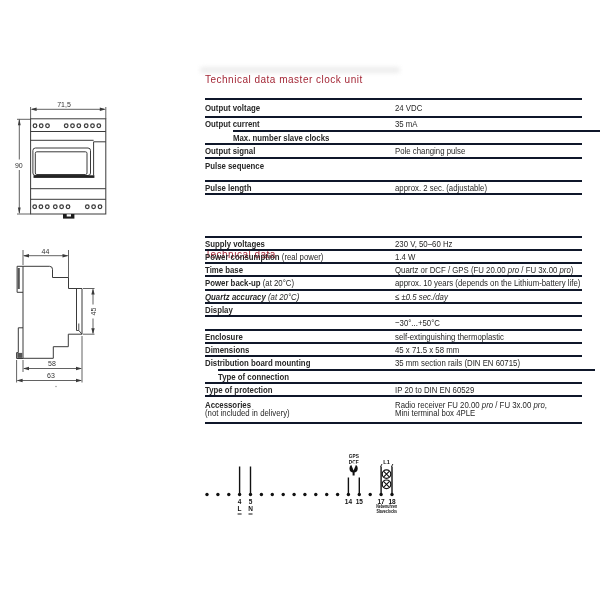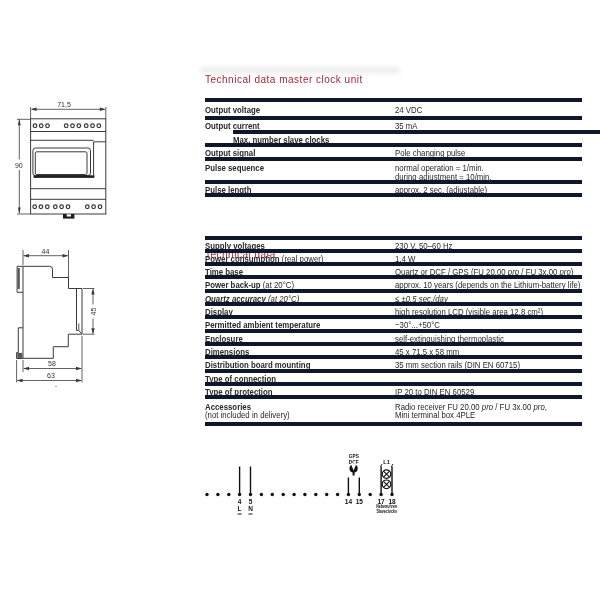--- a/index.html
+++ b/index.html
@@ -1,19 +1,19 @@
 <!DOCTYPE html>
 <html><head>
 <meta charset="utf-8">
 <style>
 html,body{margin:0;padding:0;width:600px;height:600px;background:#fff;overflow:hidden;
   font-family:"Liberation Sans",sans-serif;}
 .abs{position:absolute;}
 .c{display:inline-block;transform:scaleX(0.84);transform-origin:0 50%;white-space:nowrap;}
-.row{position:absolute;left:205px;width:377px;border-top:4px solid #0f172a;box-sizing:border-box;
+.row{position:absolute;left:205px;width:377px;border-top:2px solid #0f172a;box-sizing:border-box;
   font-size:9.3px;color:#272727;}
 .row .lbl{position:absolute;left:0;top:0;font-weight:bold;}
 .row .val{position:absolute;left:190px;top:0;}
 .leq{position:relative;display:inline-block;}
 .leq:after{content:"";position:absolute;left:0.5px;right:1.5px;bottom:0px;height:1px;background:#272727;}
 .title{position:absolute;left:205px;color:#A42837;font-weight:normal;font-size:10px;
   letter-spacing:0.5px;white-space:nowrap;}
 </style>
 </head>
 <body>
@@ -160,21 +160,20 @@
     <span class="lbl"><span class="c">Max. number slave clocks</span></span>
   </div>
 
 <div class="row" style="top:143px;height:13.5px;line-height:12.5px;">
     <span class="lbl"><span class="c">Output signal</span></span>
     <span class="val"><span class="c">Pole changing pulse</span></span>
   </div>
 
 <div class="row" style="top:156.5px;height:23.5px;line-height:9.1px;">
     <span class="lbl" style="top:3.5px"><span class="c">Pulse sequence</span></span>
-    <span class="val" style="top:3.5px"><span class="c">normal operation = 1/min.<br>during adjustment = 10/min.</span></span>
   </div>
 
 <div class="row" style="top:180px;height:13px;line-height:12px;">
     <span class="lbl"><span class="c">Pulse length</span></span>
     <span class="val"><span class="c">approx. 2 sec. (adjustable)</span></span>
   </div>
 
 <div class="row" style="top:193px;height:0;"></div>
 
 <div class="title" style="top:208.5px;margin-top:40px;">Technical data</div>
@@ -199,44 +198,42 @@
     <span class="val"><span class="c">approx. 10 years (depends on the Lithium-battery life)</span></span>
   </div>
 
 <div class="row" style="top:288.7px;height:13.3px;line-height:12.3px;font-style:italic;">
     <span class="lbl"><span class="c">Quartz accuracy <span style="font-weight:normal">(at 20°C)</span></span></span>
     <span class="val"><span class="c"><span class="leq">≤</span> ±0.5 sec./day</span></span>
   </div>
 
 <div class="row" style="top:302px;height:13.3px;line-height:12.3px;text-align:center;">
     <span class="lbl"><span class="c">Display</span></span>
-    <span class="val"><span class="c">high resolution LCD (visible area 12.8 cm²)</span></span>
   </div>
 
 <div class="row" style="top:315.3px;height:13.3px;line-height:12.3px;">
-    <span class="lbl"><span class="c">Permitted ambient temperature</span></span>
     <span class="val"><span class="c">−30°...+50°C</span></span>
   </div>
 
 <div class="row" style="top:328.6px;height:13.3px;line-height:12.3px;">
     <span class="lbl"><span class="c">Enclosure</span></span>
     <span class="val"><span class="c">self-extinguishing thermoplastic</span></span>
   </div>
 
 <div class="row" style="top:341.9px;height:13.3px;line-height:12.3px;">
     <span class="lbl"><span class="c">Dimensions</span></span>
     <span class="val"><span class="c">45 x 71.5 x 58 mm</span></span>
   </div>
 
 <div class="row" style="top:355.2px;height:29px;line-height:12.3px;">
     <span class="lbl"><span class="c">Distribution board mounting</span></span>
     <span class="val"><span class="c">35 mm section rails (DIN EN 60715)</span></span>
   </div>
 
-<div class="row" style="top:368.5px;height:13.3px;line-height:12.3px;">
+<div class="row" style="top:368.5px;height:13.3px;line-height:12.3px;margin-left:13px;">
     <span class="lbl"><span class="c">Type of connection</span></span>
   </div>
 
 <div class="row" style="top:381.8px;height:13.3px;line-height:12.3px;">
     <span class="lbl"><span class="c">Type of protection</span></span>
     <span class="val"><span class="c">IP 20 to DIN EN 60529</span></span>
   </div>
 
 <div class="row" style="top:395.1px;height:26.4px;line-height:8.7px;">
     <span class="lbl" style="top:3.6px"><span class="c">Accessories<br><span style="font-weight:normal">(not included in delivery)</span></span></span>

